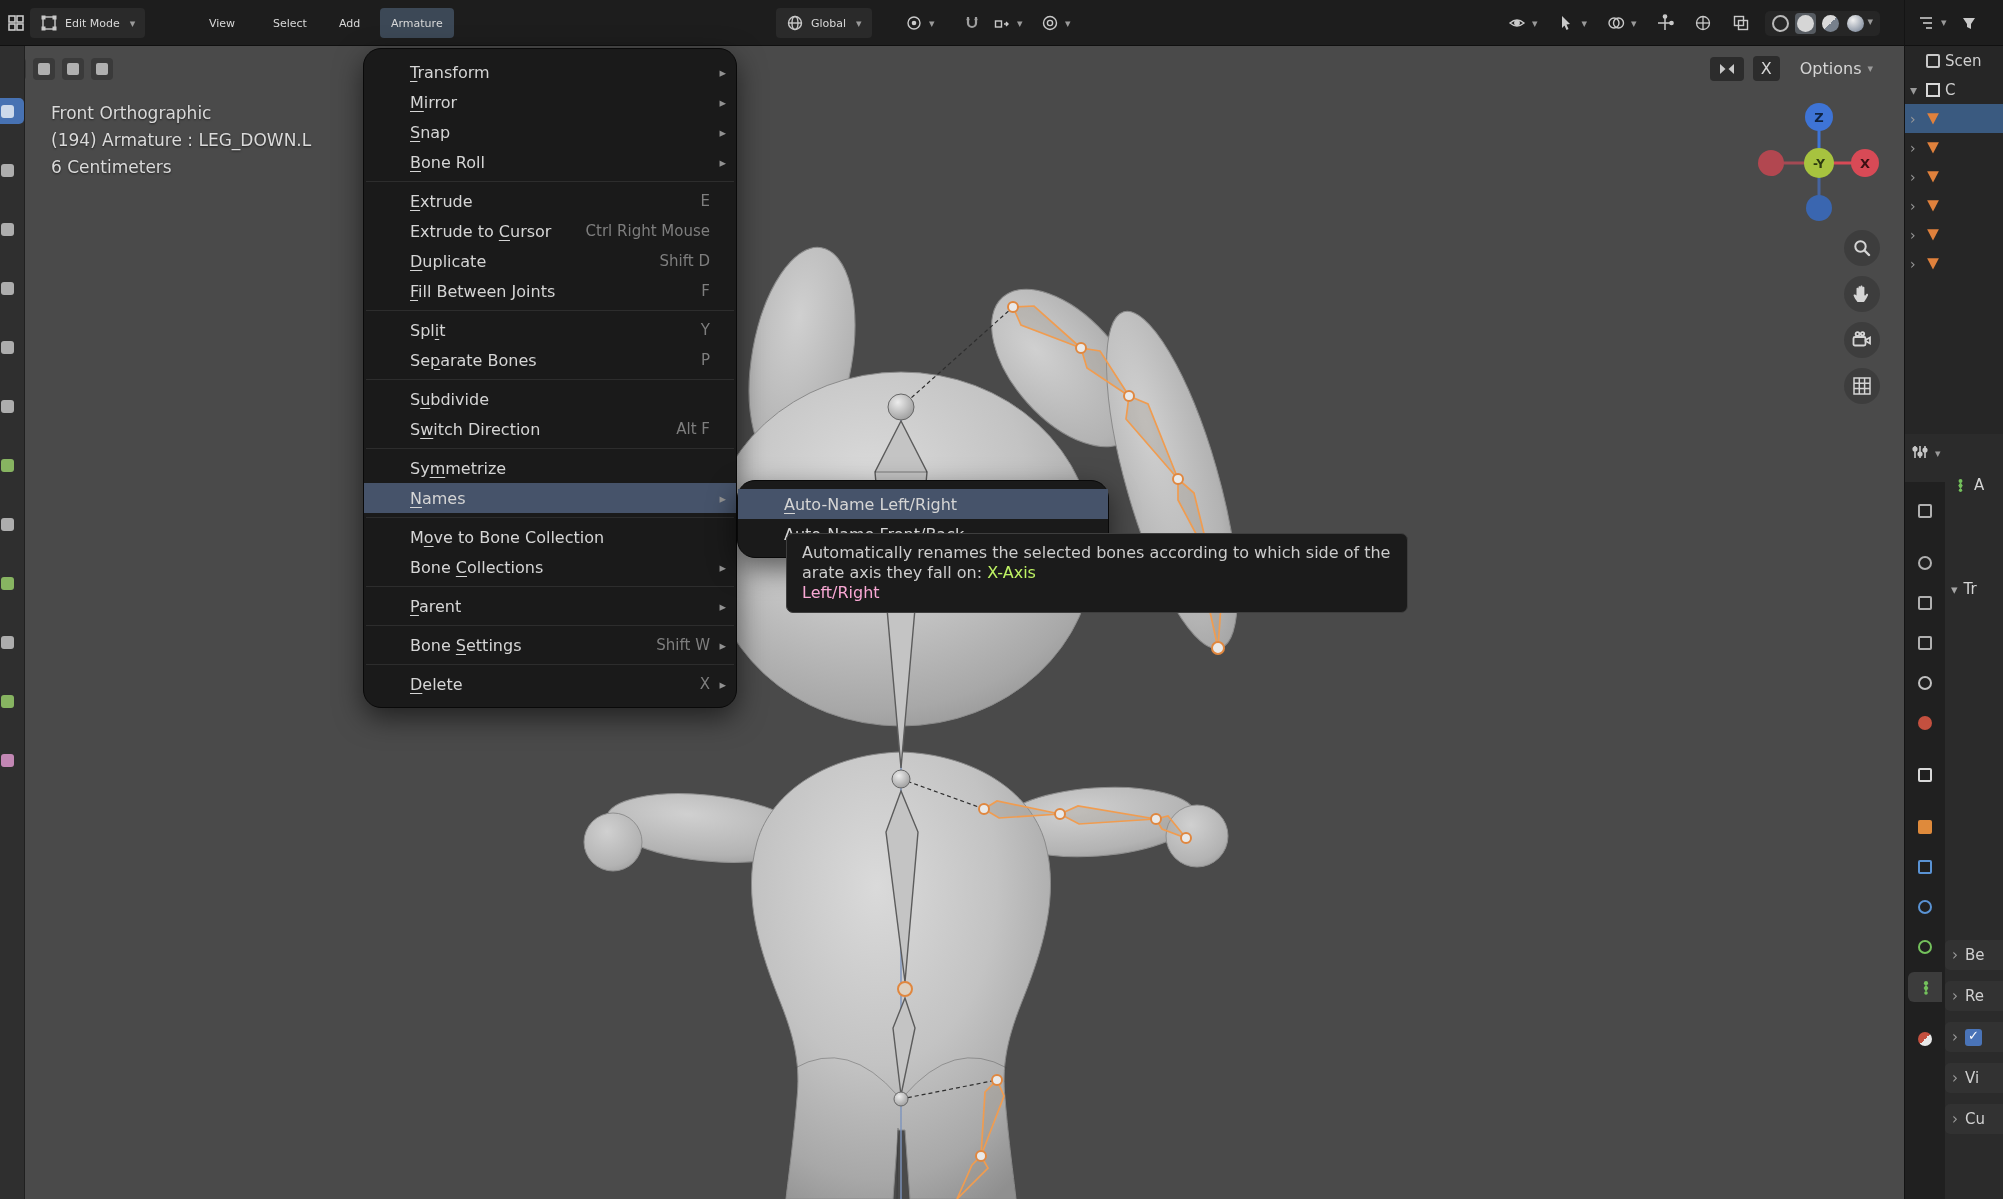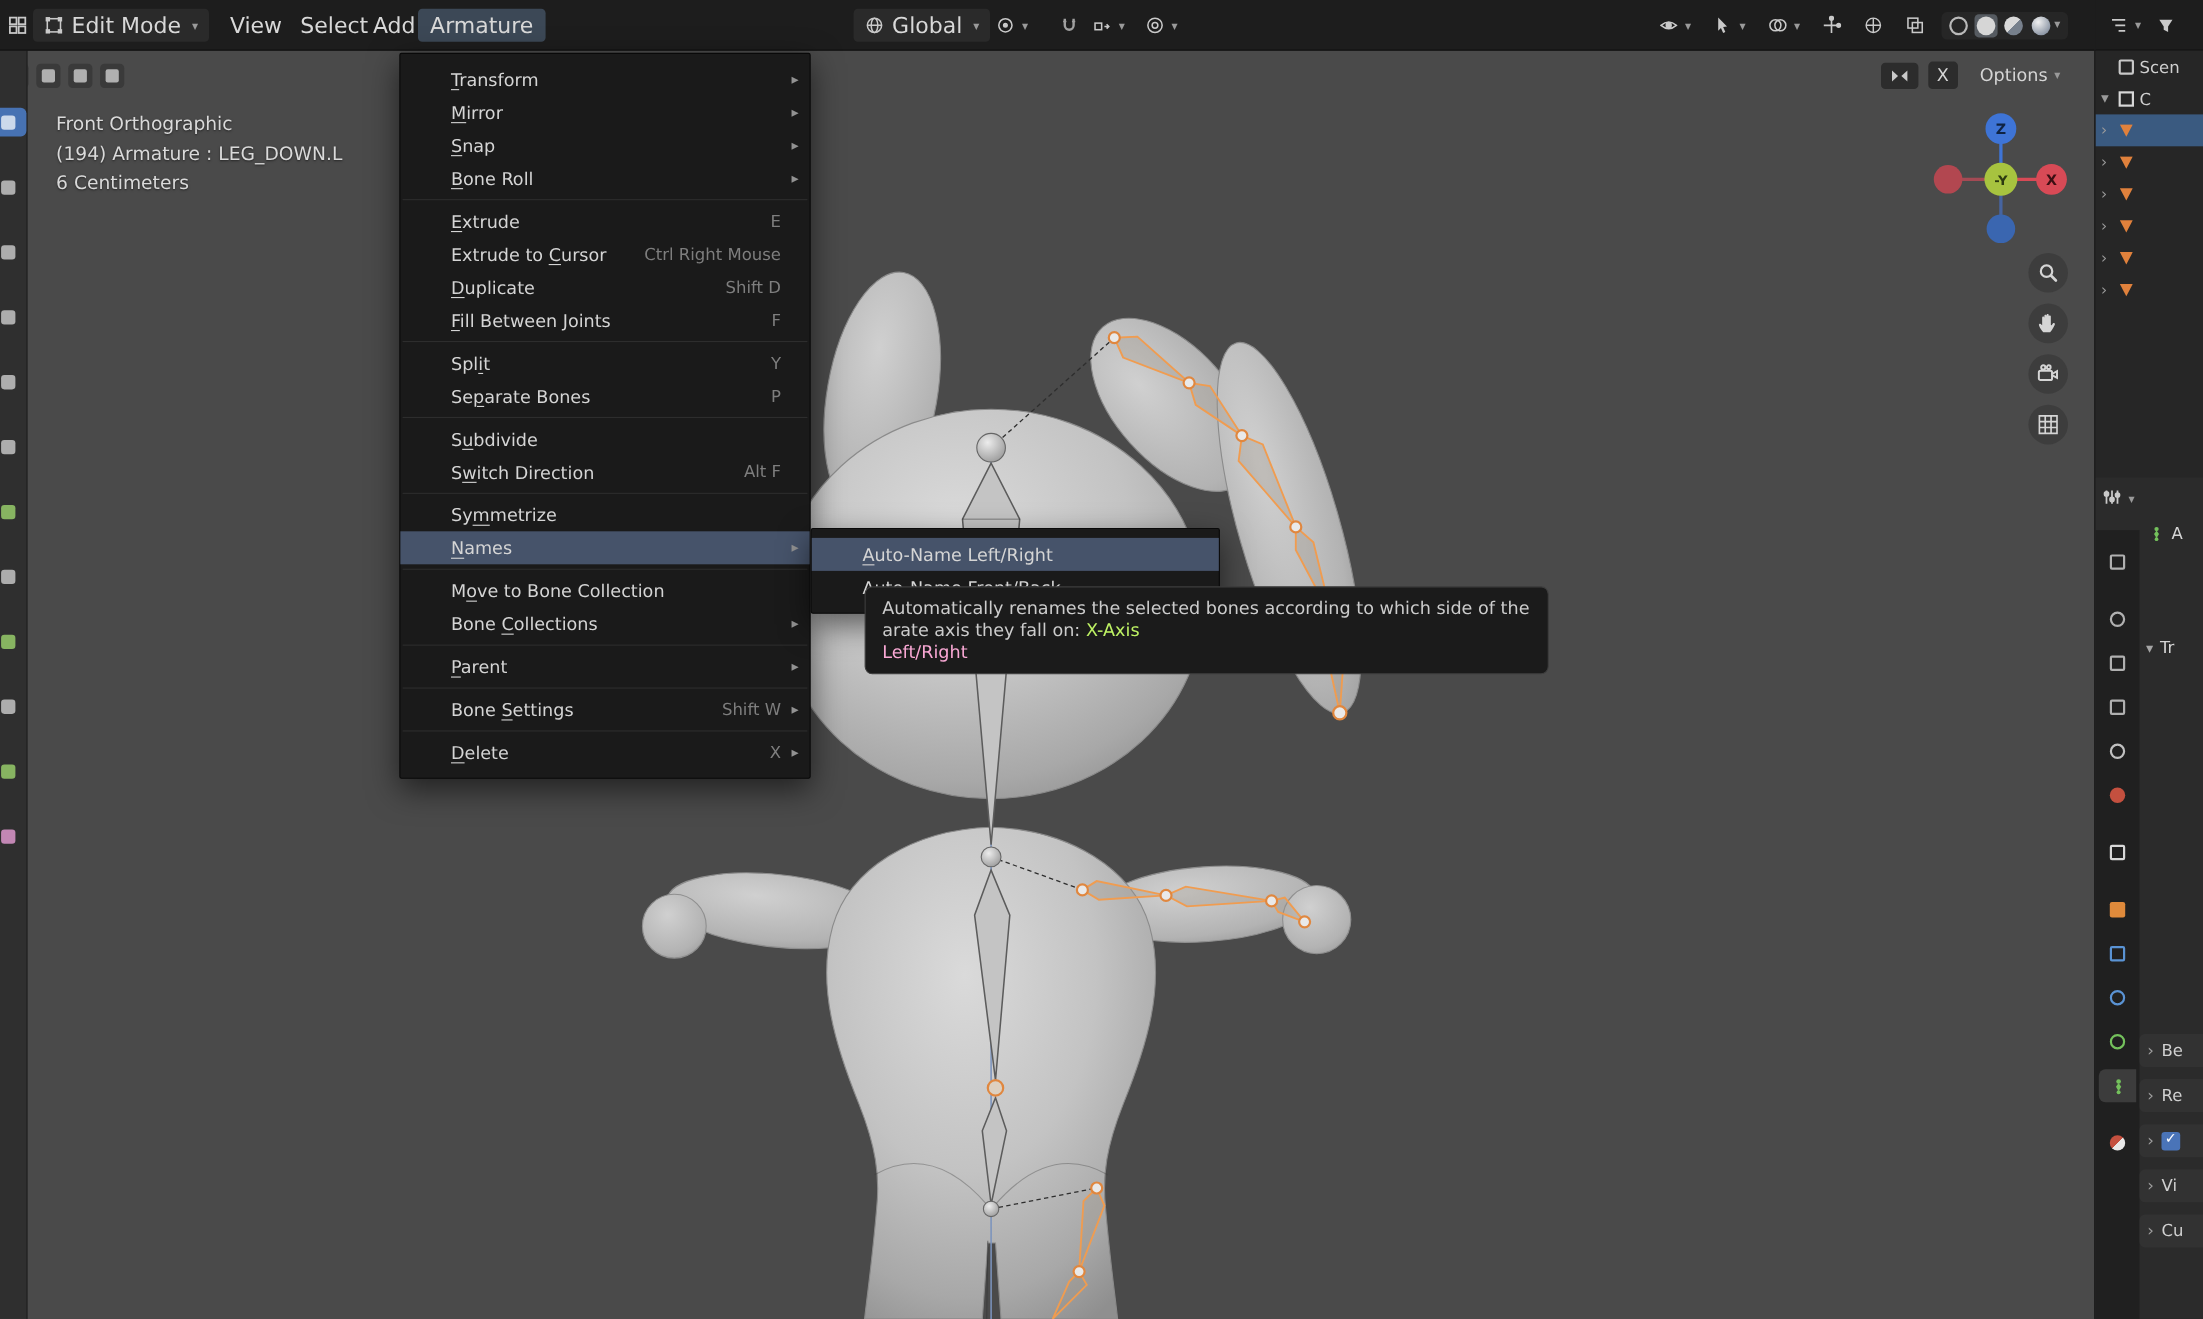--- a/index.html
+++ b/index.html
@@ -2,21 +2,21 @@
 <html><head>
 <meta charset="utf-8">
 <style>
   *{margin:0;padding:0;box-sizing:border-box;}
   html,body{width:2003px;height:1199px;overflow:hidden;background:#4a4a4a;
     font-family:"DejaVu Sans","Liberation Sans",sans-serif;}
   #app{position:relative;width:2003px;height:1199px;}
 
   
   #header{position:absolute;top:0;left:0;width:1904px;height:46px;background:#1d1d1d;
-    border-bottom:1px solid #101010;z-index:30;color:#d8d8d8;font-size:20px;text-decoration:underline;}
+    border-bottom:1px solid #101010;z-index:30;color:#d8d8d8;font-size:11px;text-decoration:underline;}
   #header>div{position:absolute;top:8px;height:30px;display:flex;align-items:center;}
   .hdr-menu{padding:0 11px;border-radius:4px;cursor:default;}
   .hdr-menu.active{background:#3c4856;}
   .hdr-pill{background:#2a2a2a;border-radius:4px;padding:0 10px;display:flex;align-items:center;gap:7px;}
   .hdr-btn{padding:0 5px;border-radius:4px;display:flex;align-items:center;gap:3px;}
   .caret::after{content:"\25BE";font-size:11px;color:#9a9a9a;margin-left:3px;}
   .hicon{width:18px;height:18px;display:flex;align-items:center;justify-content:center;}
   .hicon svg{width:18px;height:18px;}
   #hdr-right{display:flex;gap:10px;align-items:center;}
   .shade-group{display:flex;align-items:center;gap:4px;background:#262626;border-radius:5px;padding:2px 5px;}
@@ -49,21 +49,21 @@
     gap:9px;color:#d5d5d5;font-size:16px;}
   .chip{background:#2c2c2c;border-radius:4px;padding:3px 8px;display:flex;align-items:center;}
   #gizmo{position:absolute;left:1757px;top:101px;width:124px;height:124px;z-index:6;}
   #gizmo text{font-weight:bold;}
   #nav-btns{position:absolute;left:1844px;top:230px;z-index:6;display:flex;flex-direction:column;gap:10px;}
   .nav-btn{width:36px;height:36px;border-radius:50%;background:rgba(30,30,30,.28);
     display:flex;align-items:center;justify-content:center;}
   .nav-btn svg{width:24px;height:24px;}
 
   
-  .popup{background:#1a1a1a;border:1px solid #090909;border-radius:2px;padding:8px 0;
+  .popup{background:#1a1a1a;border:1px solid #090909;border-radius:18px;padding:8px 0;
     box-shadow:0 10px 28px rgba(0,0,0,.55);}
   #armature-menu{position:absolute;left:363px;top:48px;width:374px;z-index:40;}
   #names-submenu{position:absolute;left:737px;top:480px;width:372px;z-index:41;}
   .menu-item{height:30px;display:flex;align-items:center;padding:0 10px 0 46px;
     font-size:16px;color:#d5d5d5;white-space:nowrap;}
   .menu-item.hl{background:#46536a;}
   .menu-item u{text-underline-offset:3px;text-decoration-thickness:1px;}
   .mi-shortcut{margin-left:auto;color:#7e7e7e;font-size:15px;}
   .mi-arrow{width:16px;text-align:right;color:#929292;font-size:13px;}
   .menu-sep{height:1px;background:#2d2d2d;margin:4px 2px;}

